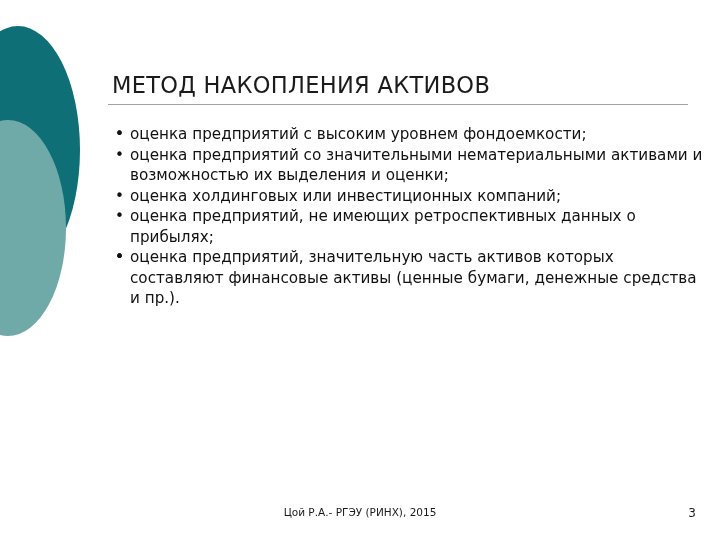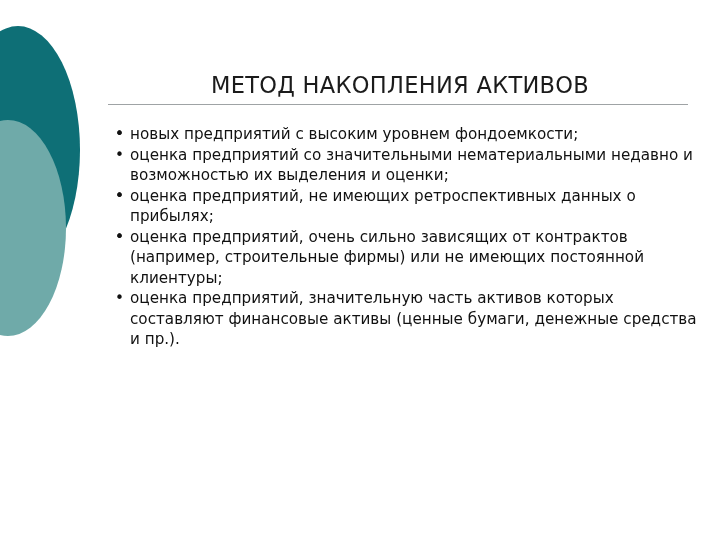--- a/index.html
+++ b/index.html
@@ -38,21 +38,20 @@
     width: 580px;
   }
   .title {
     font-size: 22.5px;
     color: #1b1b1b;
     letter-spacing: 0.3px;
     font-weight: normal;
     margin: 0;
     padding: 0 0 6px 4px;
     white-space: nowrap;
-    text-align: center;
   }
   .title-rule {
     border-bottom: 1px solid #9fa3a5;
     width: 580px;
     margin-left: 0px;
   }
 
   .body-wrap {
     position: absolute;
     left: 112px;
@@ -123,41 +122,45 @@
     <div class="title-rule"></div>
   </div>
 
   <div class="body-wrap">
     <ul class="bullets">
       <li>
         <span class="bullet-dot">•</span>
       </li>
       <li>
         <span class="bullet-dot">•</span>
-        <span>новых предприятий с высоким уровнем фондоемкости;</span>
+        <span>оценка предприятий с высоким уровнем фондоемкости;</span>
       </li>
       <li>
         <span class="bullet-dot">•</span>
-        <span>оценка предприятий со значительными нематериальными недавно и возможностью их выделения и оценки;</span>
+        <span>оценка предприятий со значительными нематериальными активами и возможностью их выделения и оценки;</span>
       </li>
       <li>
         <span class="bullet-dot">•</span>
+        <span>оценка холдинговых или инвестиционных компаний;</span>
       </li>
       <li>
         <span class="bullet-dot">•</span>
         <span>оценка предприятий, не имеющих ретроспективных данных о прибылях;</span>
       </li>
       <li>
         <span class="bullet-dot">•</span>
       </li>
       <li>
         <span class="bullet-dot">•</span>
-        <span>оценка предприятий, очень сильно зависящих от контрактов (например, строительные фирмы) или не имеющих постоянной клиентуры;</span>
       </li>
       <li>
         <span class="bullet-dot">•</span>
         <span>оценка предприятий, значительную часть активов которых составляют финансовые активы (ценные бумаги, денежные средства и пр.).</span>
       </li>
     </ul>
   </div>
 
+  <div class="footer">
+    <div class="footer-center">Цой Р.А.- РГЭУ (РИНХ), 2015</div>
+    <div class="footer-page">3</div>
+  </div>
 
 </div>
 
 </body></html>

